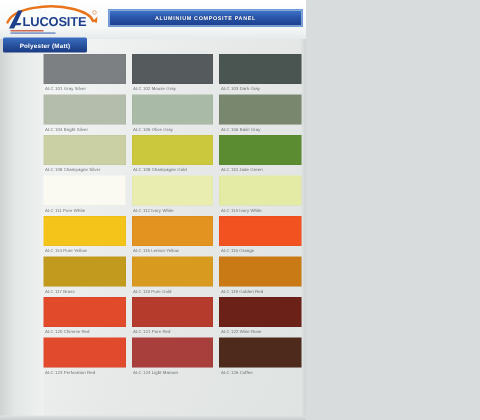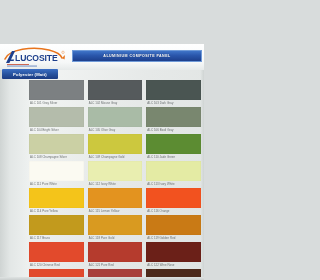--- a/index.html
+++ b/index.html
@@ -6,21 +6,20 @@
   body{
     width:204px;height:280px;overflow:hidden;
     background:#d8dcdc;
     font-family:"Liberation Sans",sans-serif;
     position:relative;
   }
   
   #page{
     position:absolute;inset:0;
     background:linear-gradient(110deg,#e9ecec 0%,#f2f4f3 18%,#e6e9e8 55%,#dfe3e2 100%);
-    margin-top:44px;
   }
   
   #header{
     position:absolute;left:0;top:0;width:204px;height:26px;
     background:linear-gradient(180deg,#ffffff 0%,#f6f8f8 70%,#e6eaea 100%);
   }
   #logo{
     position:absolute;left:3px;top:2px;width:64px;height:22px;
   }
   #logo svg{display:block;}

